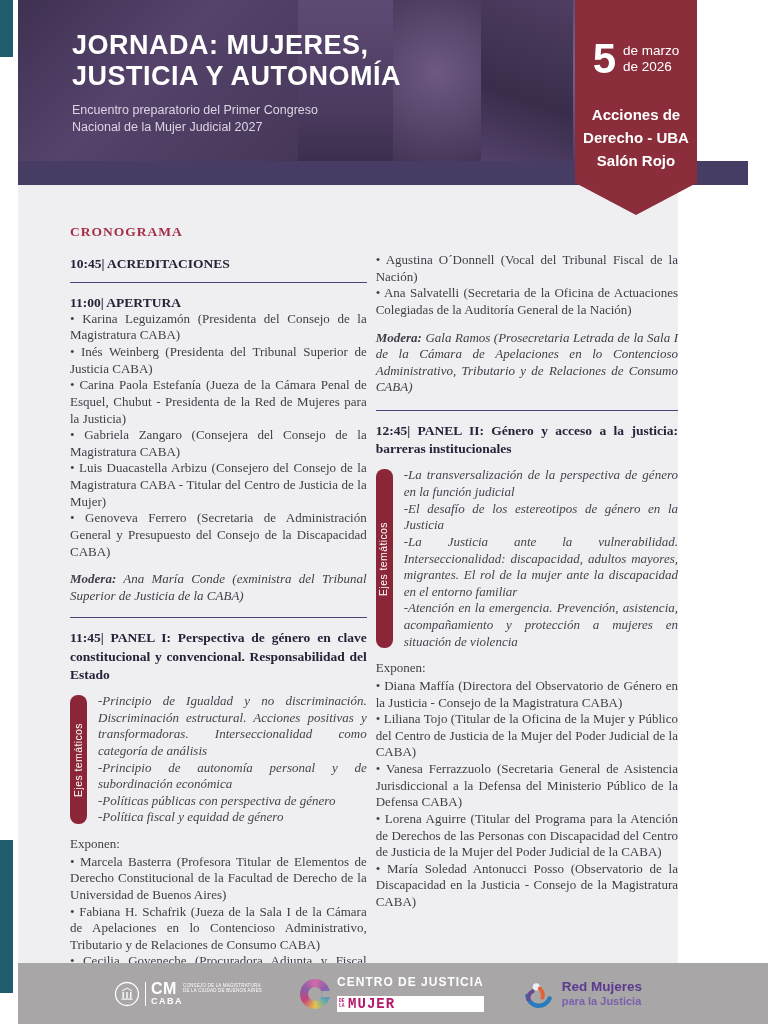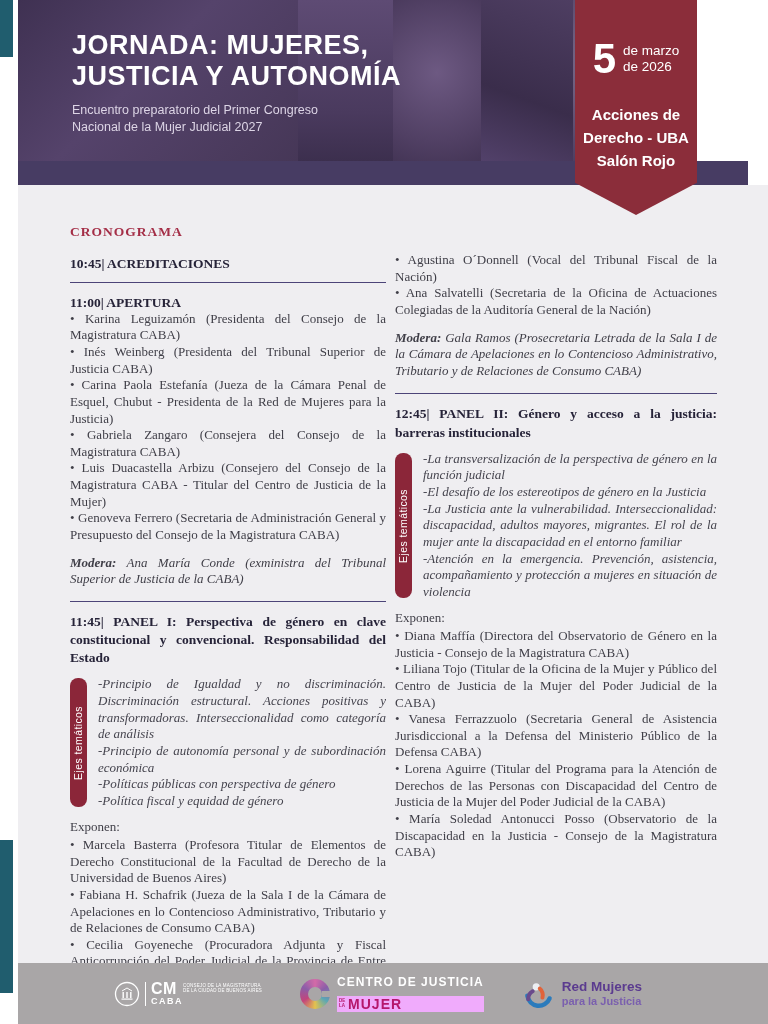--- a/index.html
+++ b/index.html
@@ -31,21 +31,21 @@
   
   .ribbon{left:575px;top:0;width:122px;height:215px;background:#8b2d3a;z-index:5;
           clip-path:polygon(0 0,100% 0,100% 85%,50% 100%,0 85%);
           color:#fff;font-family:"Liberation Sans",sans-serif;text-align:center;}
   .ribbon-date{display:flex;justify-content:center;align-items:center;margin-top:40px;}
   .ribbon-day{font-size:42px;line-height:.9;font-weight:600;}
   .ribbon-my{margin-left:7px;text-align:left;font-size:13.5px;line-height:1.15;font-weight:500;}
   .ribbon-venue{margin-top:25px;font-size:15px;line-height:1.55;font-weight:700;}
 
   
-  .content{left:18px;top:185px;width:750px;height:778px;background:#efeef1;display:flex;}
+  .content{left:18px;top:185px;width:660px;height:778px;background:#efeef1;display:flex;}
   .col{text-align:justify;color:#3f3e47;font-size:13px;line-height:1.28;}
   .col-left{width:316px;margin-left:52px;padding-top:38px;}
   .col-right{width:322px;margin-left:9px;padding-top:67px;}
   .cronograma{font-weight:700;color:#a42e47;font-size:13.5px;letter-spacing:1px;margin:0 0 15px;text-align:left;}
   .time-heading{font-weight:700;color:#262338;font-size:13.5px;margin:0;text-align:left;}
   .panel-heading{font-weight:700;color:#262338;font-size:13.5px;line-height:1.35;margin:0 0 9px;text-align:justify;}
   .rule{border:none;border-top:1.6px solid #4c4478;margin:9px 0 11px;}
   .speaker{margin:0;}
   .speaker::before{content:"• ";}
   .modera{margin:11px 0 0;font-style:italic;}
@@ -72,21 +72,21 @@
   .cm-acronym{font-size:16px;font-weight:700;letter-spacing:.5px;}
   .cm-region{font-size:9px;font-weight:700;letter-spacing:1.5px;}
   .cm-sub{margin-top:2px;font-size:4.5px;line-height:1.2;color:#fff;letter-spacing:.2px;}
   
   .cjm-ring{position:relative;width:30px;height:30px;border-radius:50%;margin-right:7px;flex:none;
             background:conic-gradient(#d46aa8,#8b5ea8,#5aa7b5,#e3c24e,#c2457c,#8b5ea8,#d46aa8);}
   .cjm-ring::before{content:"";position:absolute;left:8px;top:8px;width:14px;height:14px;border-radius:50%;background:#a9a6a7;}
   .cjm-ring::after{content:"";position:absolute;right:-2px;top:12px;width:10px;height:6px;background:#a9a6a7;}
   .cjm-text{line-height:1;}
   .cjm-line1{font-size:12px;font-weight:700;color:#fff;letter-spacing:1px;margin-bottom:8px;}
-  .cjm-line2{display:flex;align-items:center;background:#f0abfc;padding:1px 0 1px 2px;}
+  .cjm-line2{display:flex;align-items:center;background:#ffffff;padding:1px 0 1px 2px;font-family:Liberation Mono, monospace;}
   .cjm-dela{width:9px;font-size:4.5px;line-height:1.1;color:#b5176c;font-weight:700;}
   .cjm-mujer{font-size:14px;font-weight:700;color:#b5176c;letter-spacing:1px;}
   
   .red-icon{width:32px;height:32px;margin-right:8px;flex:none;}
   .red-text{line-height:1.15;}
   .red-line1{font-size:13.5px;font-weight:700;color:#5b3b8f;}
   .red-line2{font-size:11px;font-weight:600;color:#7a5fae;}
 </style>
 </head>
 <body>
@@ -139,21 +139,21 @@
     <div class="col col-left">
       <p class="cronograma">CRONOGRAMA</p>
       <p class="time-heading">10:45| ACREDITACIONES</p>
       <hr class="rule">
       <p class="time-heading">11:00| APERTURA</p>
       <p class="speaker">Karina Leguizamón (Presidenta del Consejo de la Magistratura CABA)</p>
       <p class="speaker">Inés Weinberg (Presidenta del Tribunal Superior de Justicia CABA)</p>
       <p class="speaker">Carina Paola Estefanía (Jueza de la Cámara Penal de Esquel, Chubut - Presidenta de la Red de Mujeres para la Justicia)</p>
       <p class="speaker">Gabriela Zangaro (Consejera del Consejo de la Magistratura CABA)</p>
       <p class="speaker">Luis Duacastella Arbizu (Consejero del Consejo de la Magistratura CABA - Titular del Centro de Justicia de la Mujer)</p>
-      <p class="speaker">Genoveva Ferrero (Secretaria de Administración General y Presupuesto del Consejo de la Magistratura CABA)</p>
+      <p class="speaker">Genoveva Ferrero (Secretaria de Administración General y Presupuesto del Consejo de la Discapacidad CABA)</p>
       <p class="modera">
         <span class="modera-label">Modera:</span>
         <span>Ana María Conde (exministra del Tribunal Superior de Justicia de la CABA)</span>
       </p>
       <hr class="rule" style="margin-top:13px;">
       <h3 class="panel-heading">11:45| PANEL I: Perspectiva de género en clave constitucional y convencional.  Responsabilidad del Estado</h3>
       <div class="ejes-row">
         <div class="ejes-box">
           <span>Ejes temáticos</span>
         </div>

